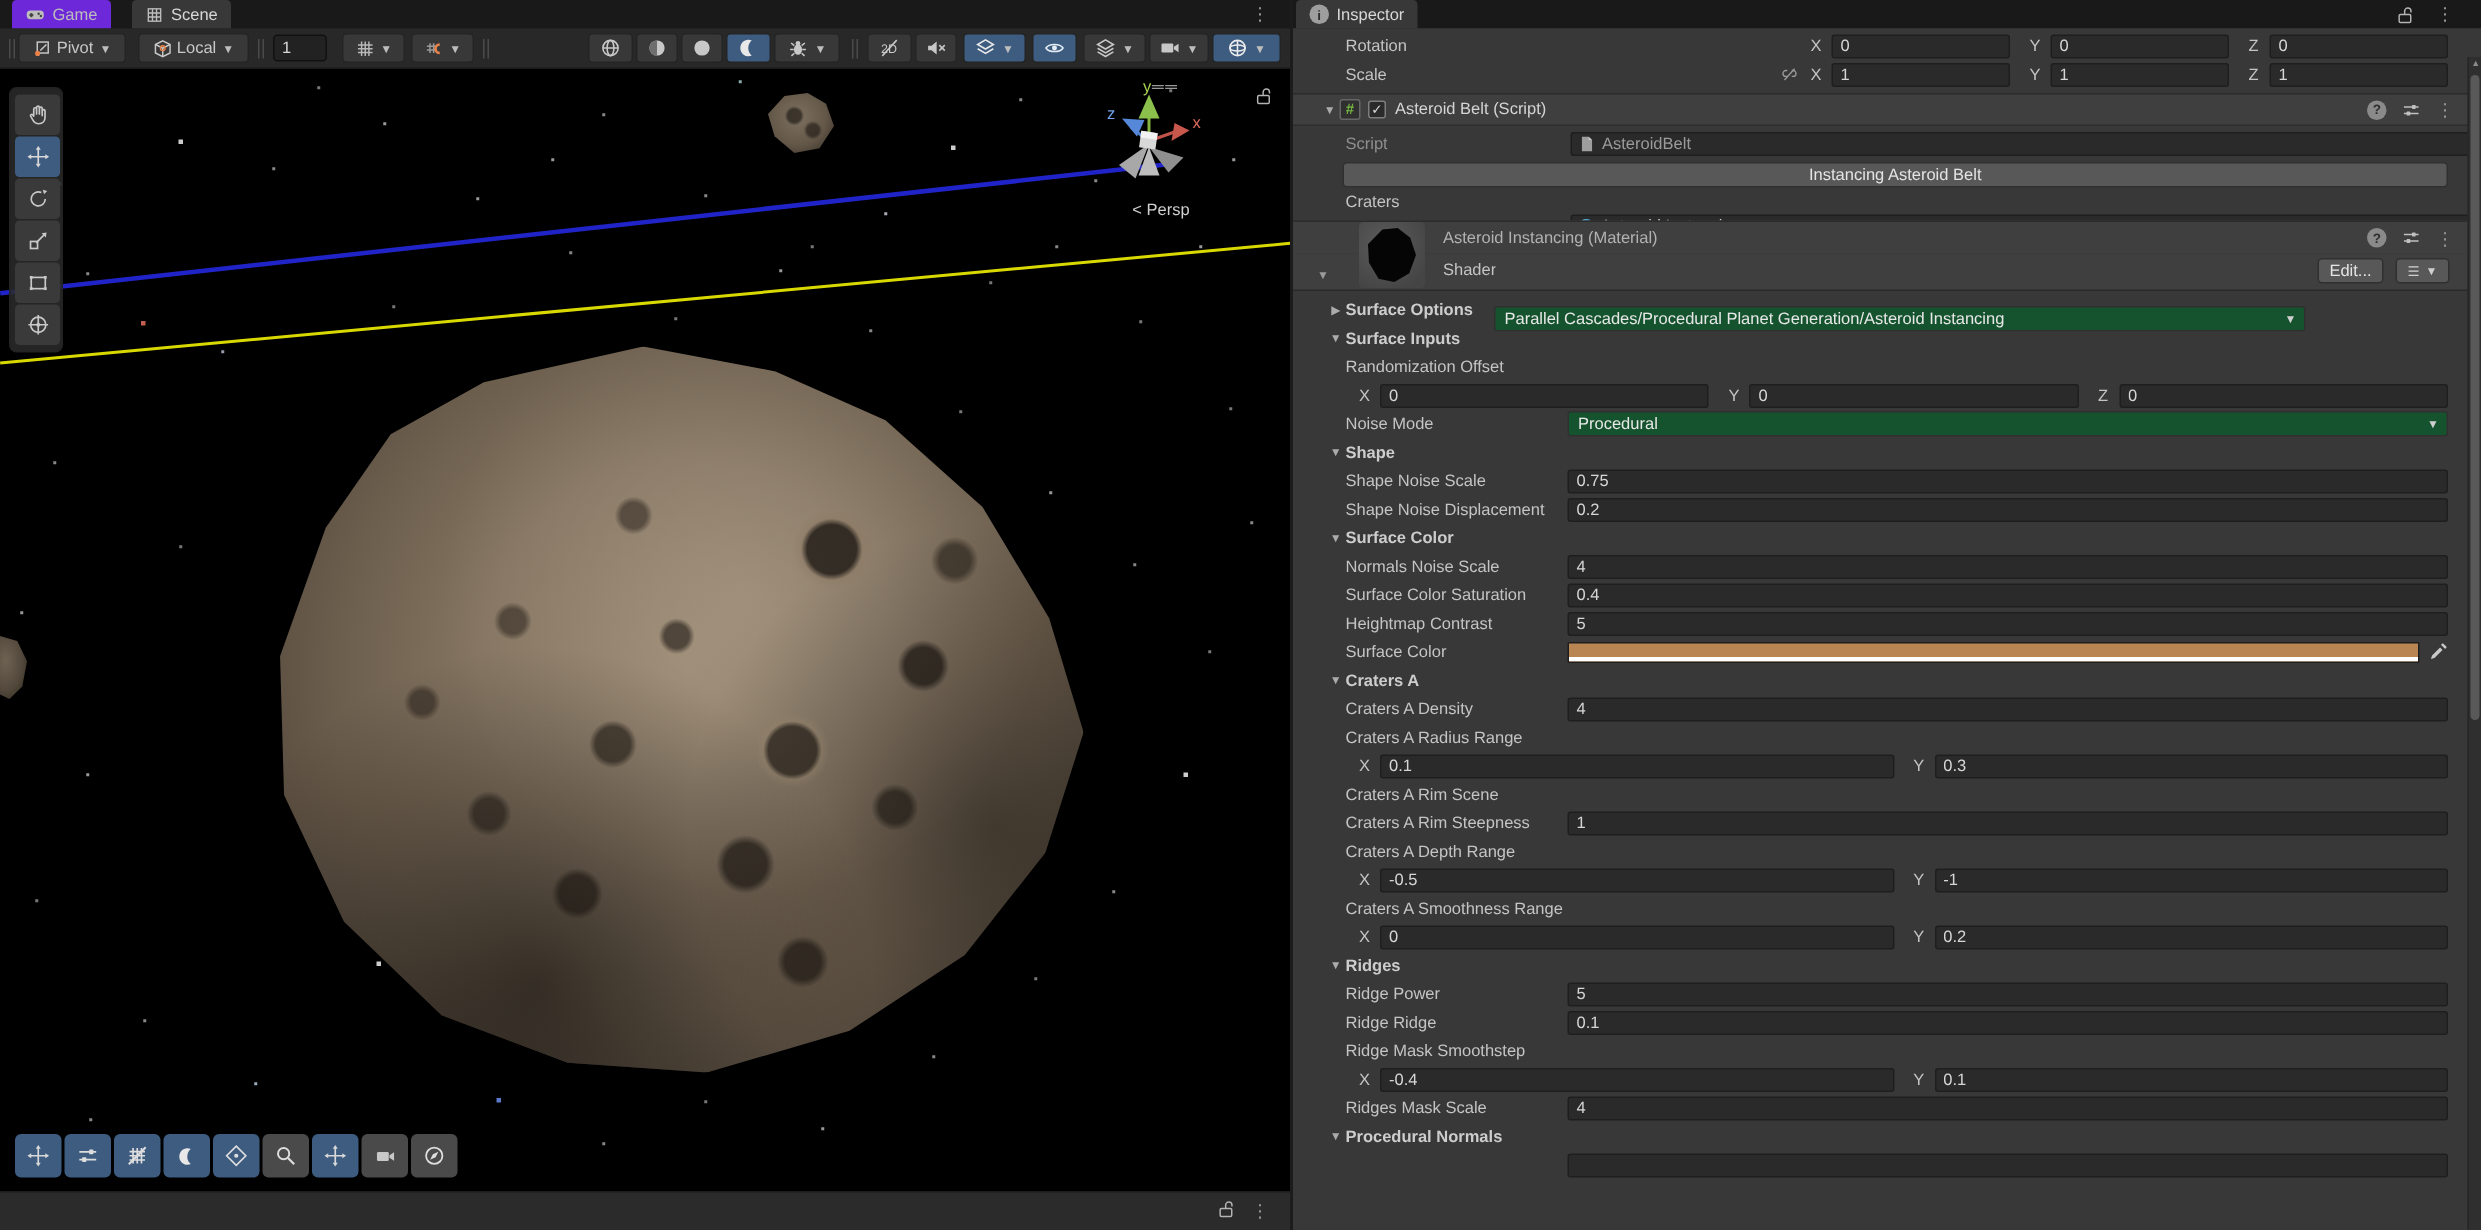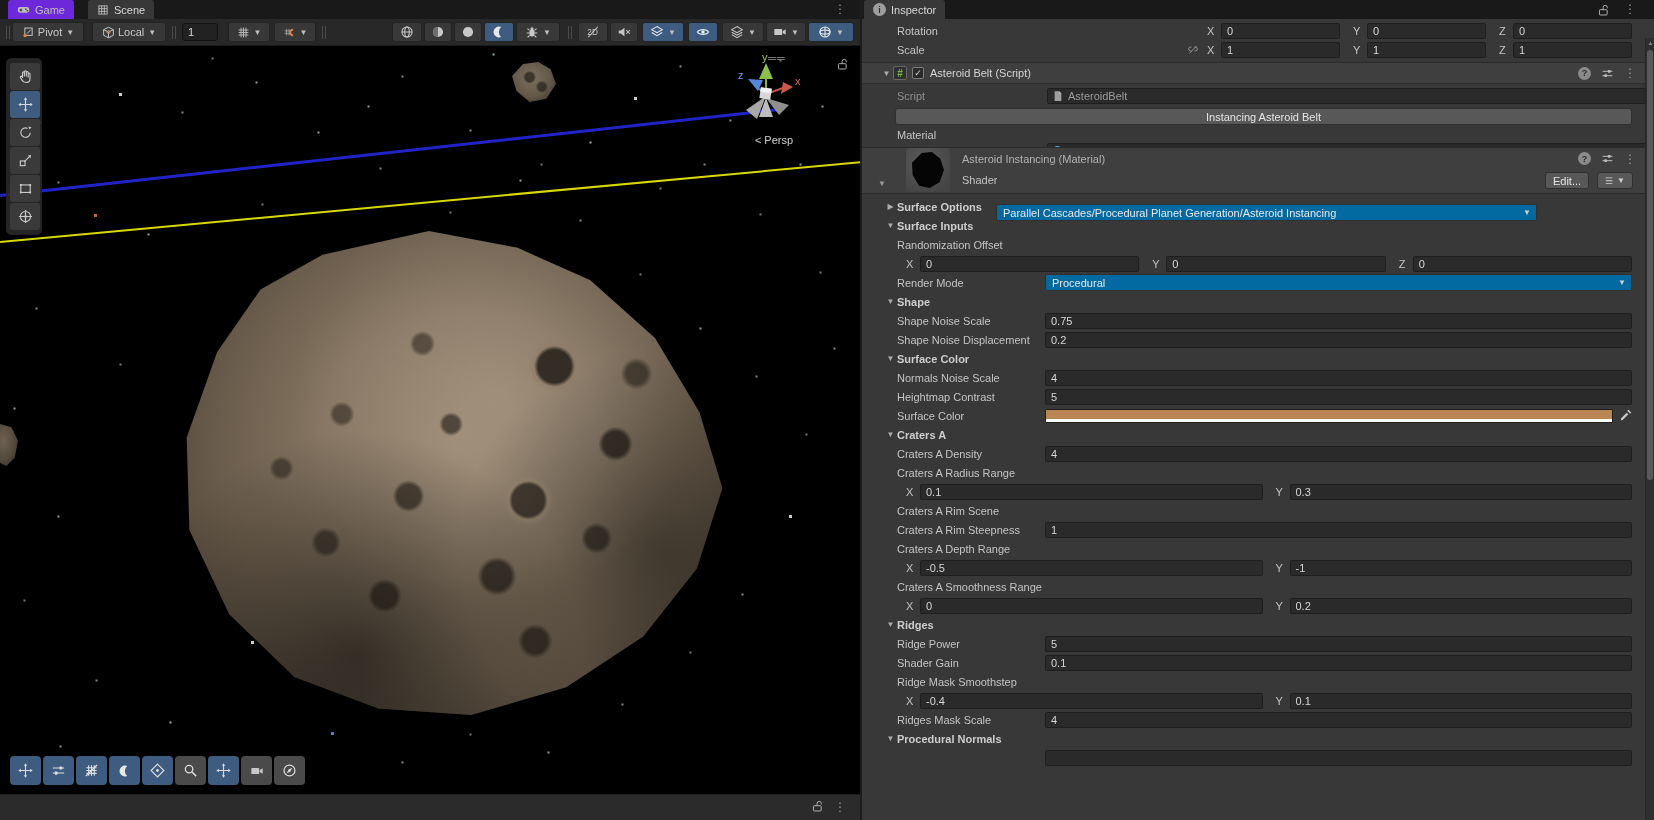--- a/index.html
+++ b/index.html
@@ -102,21 +102,21 @@
   .axgrp{flex:1;display:flex;align-items:center;min-width:0}
   .axgrp + .axgrp{margin-left:13px}
   .ax{width:9px;margin-right:5px;color:#c4c4c4;font-size:11px;flex:none}
 
   .comp-header{position:absolute;left:0;right:0;height:22px;background:#3f3f3f;border-top:1px solid #2b2b2b;border-bottom:1px solid #2e2e2e;display:flex;align-items:center}
   .fold{color:#ababab;font-size:8px;width:13px;text-align:center;flex:none}
   .hdr-icons{position:absolute;right:18px;top:0;height:100%;display:flex;align-items:center;gap:10px}
   .help-circle{width:13px;height:13px;border-radius:50%;background:#8a8a8a;color:#2e2e2e;font-size:9px;font-weight:bold;display:flex;align-items:center;justify-content:center}
   .objfield{position:relative;background:#2a2a2a;border:1px solid #1e1e1e;border-radius:2px;height:16px;display:flex;align-items:center;gap:4px;padding:0 18px 0 4px;font-size:11px;color:#d6d6d6;overflow:hidden}
   .unity-btn{background:#585858;border:1px solid #303030;border-radius:3px;color:#e4e4e4;font-size:11px;display:flex;align-items:center;justify-content:center;height:17px}
-  .dropdown{background:#0369a1;border:1px solid #303030;border-radius:2px;height:17px;display:flex;align-items:center;padding:0 18px 0 6px;color:#e8e8e8;font-size:11px;position:relative;white-space:nowrap;overflow:hidden}
+  .dropdown{background:#14532d;border:1px solid #303030;border-radius:2px;height:17px;display:flex;align-items:center;padding:0 18px 0 6px;color:#e8e8e8;font-size:11px;position:relative;white-space:nowrap;overflow:hidden}
   .dropdown .dd{position:absolute;right:5px;font-size:8px;color:#cfcfcf}
 
   #irows{position:absolute;left:0;top:197px;right:0}
   .irow{height:19px;display:flex;align-items:center;padding:0 22px 0 35px}
   .irow .plabel{flex:0 0 148px}
   .irow.foldrow{padding-left:22px}
   .hdrlbl{font-weight:bold;color:#cdcdcd;font-size:11px}
   .irow .dropdown{flex:1}
   .vecrow{padding-left:44px}
   .swatch{flex:1;height:14px;border:1px solid #1e1e1e;border-radius:1px;position:relative;overflow:hidden}
@@ -540,21 +540,21 @@
             <path d="M3.5 1.5h6l3 3v10h-9z" fill="#9e9e9e" stroke="none"></path>
             <path d="M9.5 1.5v3h3" fill="#c4c4c4" stroke="none"></path>
           </svg>
         </span>
       <span>AsteroidBelt</span>
 
     </div>
 
     <div class="unity-btn abs" style="left:33px;right:22px;top:89px">Instancing Asteroid Belt</div>
 
-    <div class="abs plabel" style="left:35px;top:110px">Material</div>
+    <div class="abs plabel" style="left:35px;top:110px">Craters</div>
     <div class="objfield abs" style="left:185px;right:22px;top:108px">
       <span style="width:11px;height:11px;border-radius:50%;background:radial-gradient(circle at 35% 30%, #9adcf0, #2196d4 60%, #0b5c8c);flex:none"></span>
       <span>Asteroid Instancing</span>
 
     </div>
 
     <div class="comp-header" style="top:128px;height:22px;border-bottom:none">
       <span style="color:#b2b2b2;margin-left:100px">Asteroid Instancing (Material)</span>
       <span class="hdr-icons">
         <span class="help-circle">?</span>
@@ -604,21 +604,21 @@
           <span class="axgrp">
             <span class="ax">Y</span>
             <input class="tfield" value="0" style="">
           </span>
           <span class="axgrp">
             <span class="ax">Z</span>
             <input class="tfield" value="0" style="">
           </span>
         </div>
         <div class="irow">
-          <span class="plabel">Render Mode</span>
+          <span class="plabel">Noise Mode</span>
           <div class="dropdown">
             <span>Procedural</span>
             <span class="dd">▼</span>
           </div>
         </div>
         <div class="irow foldrow">
           <span class="fold">▼</span>
           <span class="hdrlbl">Shape</span>
         </div>
         <div class="irow">
@@ -629,20 +629,24 @@
           <span class="plabel">Shape Noise Displacement</span>
           <input class="tfield" value="0.2" style="">
         </div>
         <div class="irow foldrow">
           <span class="fold">▼</span>
           <span class="hdrlbl">Surface Color</span>
         </div>
         <div class="irow">
           <span class="plabel">Normals Noise Scale</span>
           <input class="tfield" value="4" style="">
+        </div>
+        <div class="irow">
+          <span class="plabel">Surface Color Saturation</span>
+          <input class="tfield" value="0.4" style="">
         </div>
         <div class="irow">
           <span class="plabel">Heightmap Contrast</span>
           <input class="tfield" value="5" style="">
         </div>
         <div class="irow">
           <span class="plabel">Surface Color</span>
           <div class="swatch" style="background: rgb(185, 133, 82);">
             <div class="alpha"></div>
           </div>
@@ -708,21 +712,21 @@
         </div>
         <div class="irow foldrow">
           <span class="fold">▼</span>
           <span class="hdrlbl">Ridges</span>
         </div>
         <div class="irow">
           <span class="plabel">Ridge Power</span>
           <input class="tfield" value="5" style="">
         </div>
         <div class="irow">
-          <span class="plabel">Shader Gain</span>
+          <span class="plabel">Ridge Ridge</span>
           <input class="tfield" value="0.1" style="">
         </div>
         <div class="irow">
           <span class="plabel" style="flex: 1 1 0%;">Ridge Mask Smoothstep</span>
         </div>
         <div class="irow vecrow">
           <span class="axgrp">
             <span class="ax">X</span>
             <input class="tfield" value="-0.4" style="">
           </span>

